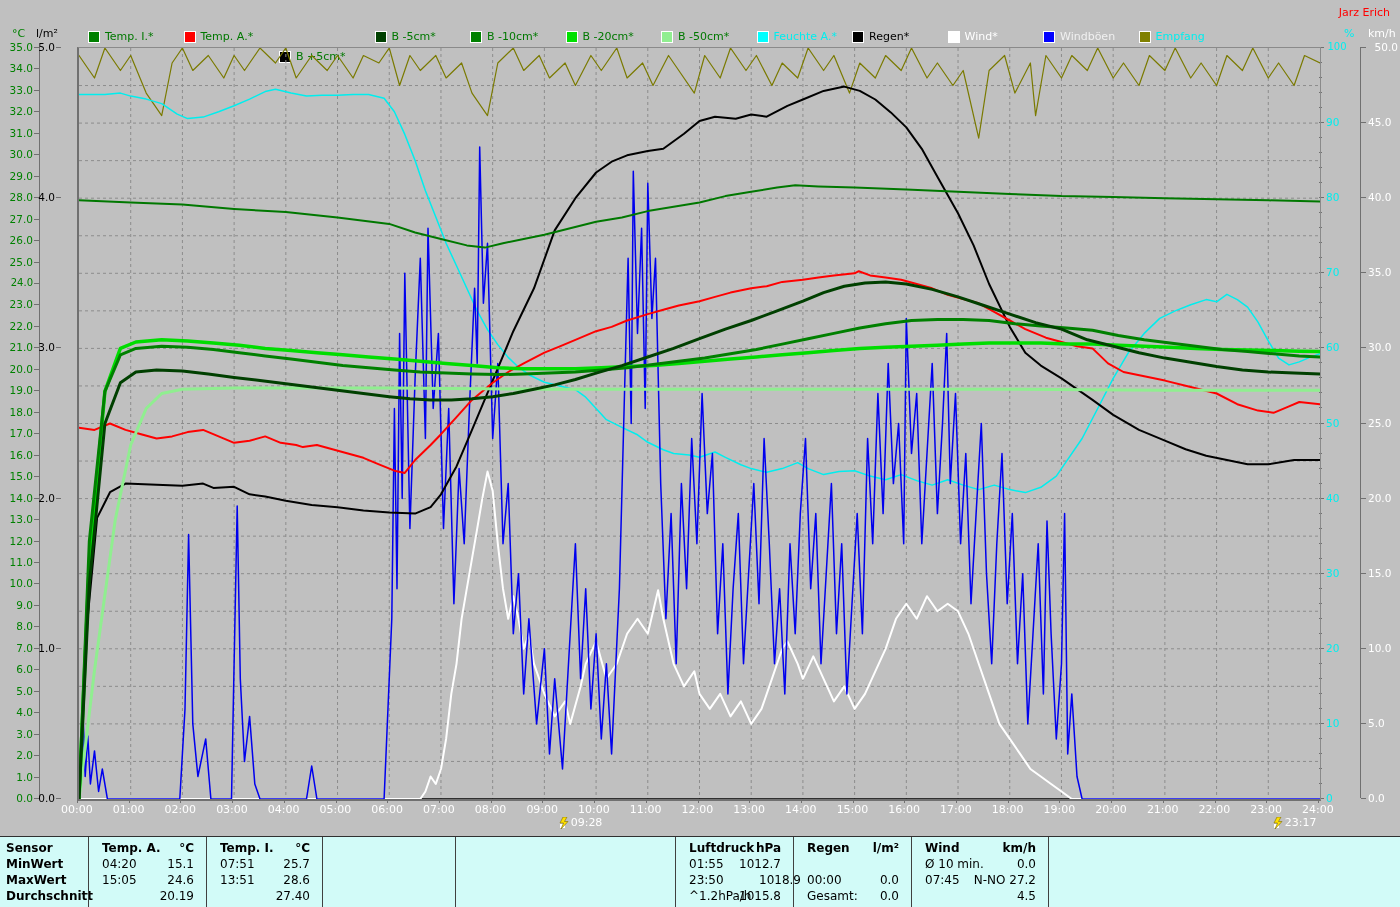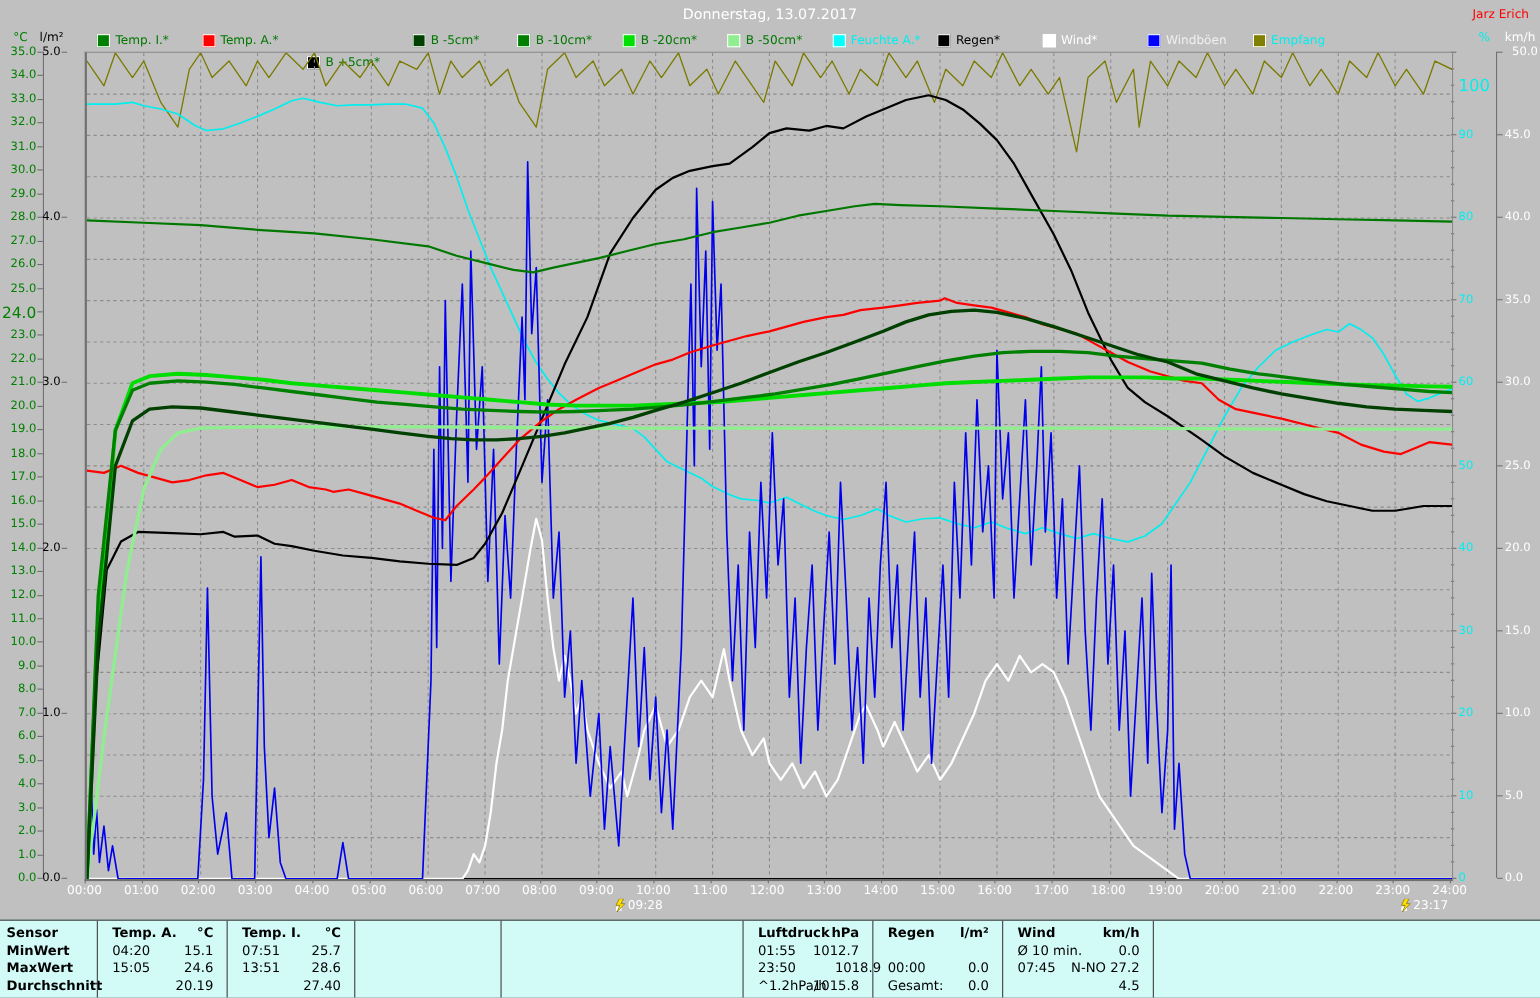--- a/index.html
+++ b/index.html
@@ -29,21 +29,20 @@
          border-top:1px solid #303030;font-size:12px;color:#000;}
   .stats .cell{position:absolute;white-space:nowrap;}
   .stats .sep{position:absolute;top:0;bottom:0;width:1px;background:#404040;}
   .b{font-weight:bold;}
   .r{text-align:right;}
 </style>
 </head>
 <body>
 
 <div class="screen">
-  <div class="title">Donnerstag, 13.07.2017</div>
   <div class="station">Jarz Erich</div>
 
   <div class="unit unit-c">°C</div>
   <div class="unit unit-r">l/m²</div>
   <div class="unit unit-h">%</div>
   <div class="unit unit-w">km/h</div>
 
   <div class="legend" id="legend">
       <div class="legend-item" style="left: 88px;">
         <div class="swatch" style="background: rgb(0, 128, 0);"></div>
@@ -139,21 +138,21 @@
       <div class="axis-label" style="left: 0px; top: 384.314px; color: rgb(0, 128, 0); font-size: 10.5px; width: 33px; text-align: right;">19.0</div>
       <div class="tickmark" style="left: 34px; top: 390.314px; width: 5px; height: 1px;"></div>
       <div class="axis-label" style="left: 0px; top: 362.857px; color: rgb(0, 128, 0); font-size: 10.5px; width: 33px; text-align: right;">20.0</div>
       <div class="tickmark" style="left: 34px; top: 368.857px; width: 5px; height: 1px;"></div>
       <div class="axis-label" style="left: 0px; top: 341.4px; color: rgb(0, 128, 0); font-size: 10.5px; width: 33px; text-align: right;">21.0</div>
       <div class="tickmark" style="left: 34px; top: 347.4px; width: 5px; height: 1px;"></div>
       <div class="axis-label" style="left: 0px; top: 319.943px; color: rgb(0, 128, 0); font-size: 10.5px; width: 33px; text-align: right;">22.0</div>
       <div class="tickmark" style="left: 34px; top: 325.943px; width: 5px; height: 1px;"></div>
       <div class="axis-label" style="left: 0px; top: 298.486px; color: rgb(0, 128, 0); font-size: 10.5px; width: 33px; text-align: right;">23.0</div>
       <div class="tickmark" style="left: 34px; top: 304.486px; width: 5px; height: 1px;"></div>
-      <div class="axis-label" style="left: 0px; top: 277.029px; color: rgb(0, 128, 0); font-size: 14px; width: 33px; text-align: right;">24.0</div>
+      <div class="axis-label" style="left: 0px; top: 277.029px; color: rgb(0, 128, 0); font-size: 10px; width: 33px; text-align: right;">24.0</div>
       <div class="tickmark" style="left: 34px; top: 283.029px; width: 5px; height: 1px;"></div>
       <div class="axis-label" style="left: 0px; top: 255.571px; color: rgb(0, 128, 0); font-size: 10.5px; width: 33px; text-align: right;">25.0</div>
       <div class="tickmark" style="left: 34px; top: 261.571px; width: 5px; height: 1px;"></div>
       <div class="axis-label" style="left: 0px; top: 234.114px; color: rgb(0, 128, 0); font-size: 10.5px; width: 33px; text-align: right;">26.0</div>
       <div class="tickmark" style="left: 34px; top: 240.114px; width: 5px; height: 1px;"></div>
       <div class="axis-label" style="left: 0px; top: 212.657px; color: rgb(0, 128, 0); font-size: 10.5px; width: 33px; text-align: right;">27.0</div>
       <div class="tickmark" style="left: 34px; top: 218.657px; width: 5px; height: 1px;"></div>
       <div class="axis-label" style="left: 0px; top: 191.2px; color: rgb(0, 128, 0); font-size: 10.5px; width: 33px; text-align: right;">28.0</div>
       <div class="tickmark" style="left: 34px; top: 197.2px; width: 5px; height: 1px;"></div>
       <div class="axis-label" style="left: 0px; top: 169.743px; color: rgb(0, 128, 0); font-size: 10.5px; width: 33px; text-align: right;">29.0</div>
@@ -236,21 +235,21 @@
       <div class="tickmark" style="left: 1319px; top: 167.16px; width: 3px; height: 1px;"></div>
       <div class="tickmark" style="left: 1319px; top: 152.14px; width: 3px; height: 1px;"></div>
       <div class="tickmark" style="left: 1319px; top: 137.12px; width: 3px; height: 1px;"></div>
       <div class="tickmark" style="left: 1319px; top: 122.1px; width: 5px; height: 1px;"></div>
       <div class="axis-label" style="left: 1326px; top: 116.1px; color: rgb(0, 238, 238); font-size: 10.5px; width: 22px; text-align: left;">90</div>
       <div class="tickmark" style="left: 1319px; top: 107.08px; width: 3px; height: 1px;"></div>
       <div class="tickmark" style="left: 1319px; top: 92.06px; width: 3px; height: 1px;"></div>
       <div class="tickmark" style="left: 1319px; top: 77.04px; width: 3px; height: 1px;"></div>
       <div class="tickmark" style="left: 1319px; top: 62.02px; width: 3px; height: 1px;"></div>
       <div class="tickmark" style="left: 1319px; top: 47px; width: 5px; height: 1px;"></div>
-      <div class="axis-label" style="left: 1326px; top: 41px; color: rgb(0, 238, 238); font-size: 15px; width: 22px; text-align: left; margin-top: 28px;">100</div>
+      <div class="axis-label" style="left: 1326px; top: 41px; color: rgb(0, 238, 238); font-size: 10px; width: 22px; text-align: center;">100</div>
       <div class="tickmark" style="left: 1361px; top: 798px; width: 5px; height: 1px;"></div>
       <div class="axis-label" style="left: 1368px; top: 792px; color: rgb(255, 255, 255); font-size: 10.5px; width: 30px; text-align: left;">0.0</div>
       <div class="tickmark" style="left: 1361px; top: 722.9px; width: 5px; height: 1px;"></div>
       <div class="axis-label" style="left: 1368px; top: 716.9px; color: rgb(255, 255, 255); font-size: 10.5px; width: 30px; text-align: left;">5.0</div>
       <div class="tickmark" style="left: 1361px; top: 647.8px; width: 5px; height: 1px;"></div>
       <div class="axis-label" style="left: 1368px; top: 641.8px; color: rgb(255, 255, 255); font-size: 10.5px; width: 30px; text-align: left;">10.0</div>
       <div class="tickmark" style="left: 1361px; top: 572.7px; width: 5px; height: 1px;"></div>
       <div class="axis-label" style="left: 1368px; top: 566.7px; color: rgb(255, 255, 255); font-size: 10.5px; width: 30px; text-align: left;">15.0</div>
       <div class="tickmark" style="left: 1361px; top: 497.6px; width: 5px; height: 1px;"></div>
       <div class="axis-label" style="left: 1368px; top: 491.6px; color: rgb(255, 255, 255); font-size: 10.5px; width: 30px; text-align: left;">20.0</div>

